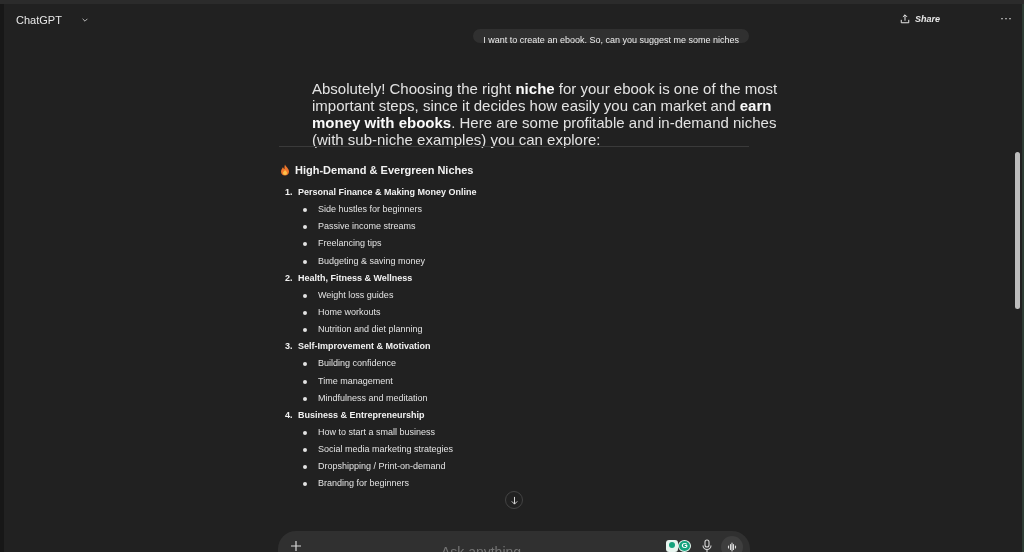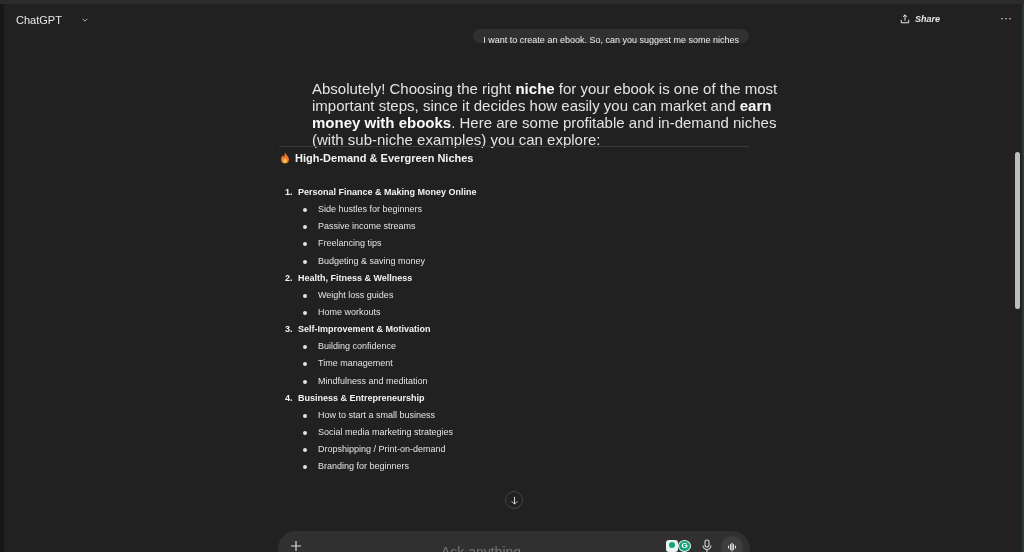--- a/index.html
+++ b/index.html
@@ -10,21 +10,21 @@
   .header { position: absolute; left: 4px; top: 4px; width: 1020px; height: 36px; }
   .model-switch { position: absolute; left: 12px; top: 10px; display: flex; align-items: center; gap: 19px; font-size: 11px; color: #e8e8e8; cursor: pointer; }
   .model-switch svg { width: 8px; height: 8px; }
   .share-btn { position: absolute; right: 84px; top: 10px; display: flex; align-items: center; gap: 5px; font-size: 9px; font-weight: bold; color: #e8e8e8; cursor: pointer; font-style: italic; }
   .share-btn svg { width: 10px; height: 10px; }
   .more-btn { position: absolute; right: 12px; top: 9px; font-size: 12px; letter-spacing: 0px; color: #e8e8e8; cursor: pointer; line-height: 10px; }
   .user-bubble { position: absolute; right: 275px; top: 29px; height: 14px; padding: 0 10px; background: #303030; border-radius: 11px; font-size: 9px; line-height: 22px; color: #ececec; }
   .answer { position: absolute; left: 279px; top: 80px; width: 470px; font-size: 15px; line-height: 17px; color: #e3e3e3; margin-left: 33px; }
   .answer b { color: #fafafa; }
   .divider { position: absolute; left: 279px; top: 146px; width: 470px; height: 1px; background: #3a3a3a; }
-  .section-heading { position: absolute; left: 280px; top: 152px; display: flex; align-items: center; gap: 5px; font-size: 11px; font-weight: bold; color: #f2f2f2; }
+  .section-heading { position: absolute; left: 280px; top: 164px; display: flex; align-items: center; gap: 5px; font-size: 11px; font-weight: bold; color: #f2f2f2; }
   .fire-icon { width: 10px; height: 12px; }
   .niche-list { position: absolute; left: 285px; top: 184px; width: 440px; }
   .niche { font-size: 9px; }
   .niche-title { height: 17px; line-height: 17px; font-weight: bold; color: #f2f2f2; display: flex; }
   .niche-num { width: 13px; }
   .sub-item { height: 17.2px; line-height: 17px; display: flex; color: #e3e3e3; }
   .bullet { width: 33px; position: relative; }
   .bullet::after { content: ""; position: absolute; left: 18px; top: 7px; width: 4px; height: 4px; border-radius: 50%; background: #e3e3e3; }
   .scroll-down { position: absolute; left: 505px; top: 491px; width: 18px; height: 18px; border: 1px solid #444; border-radius: 50%; background: #212121; display: flex; align-items: center; justify-content: center; cursor: pointer; }
   .scroll-down svg { width: 9px; height: 9px; }
@@ -111,20 +111,24 @@
         <span>Health, Fitness &amp; Wellness</span>
       </div>
     <div class="sub-item">
         <span class="bullet"></span>
         <span>Weight loss guides</span>
       </div>
     <div class="sub-item">
         <span class="bullet"></span>
         <span>Home workouts</span>
       </div>
+    <div class="sub-item">
+        <span class="bullet"></span>
+        <span>Nutrition and diet planning</span>
+      </div>
   </div>
   <div class="niche">
     <div class="niche-title">
         <span class="niche-num">3.</span>
         <span>Self-Improvement &amp; Motivation</span>
       </div>
     <div class="sub-item">
         <span class="bullet"></span>
         <span>Building confidence</span>
       </div>

